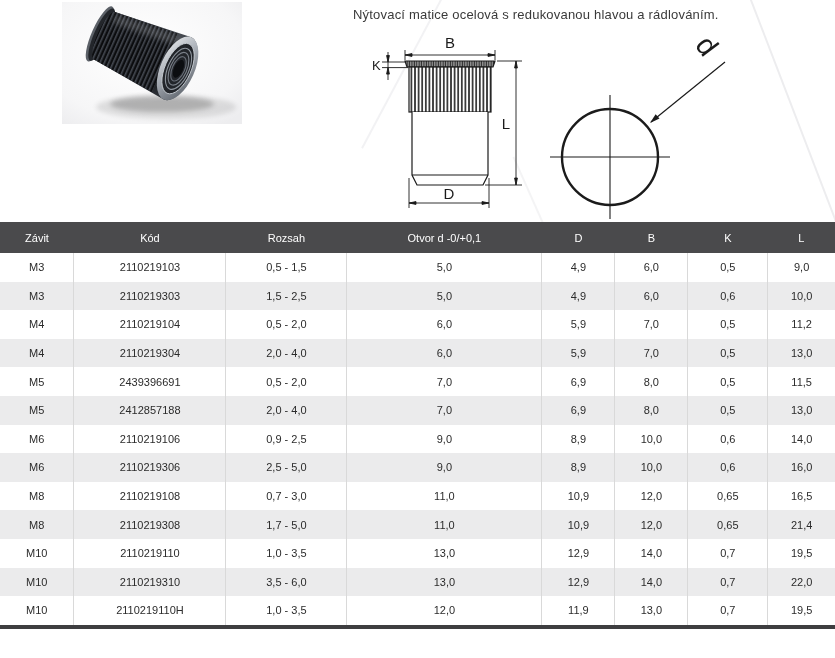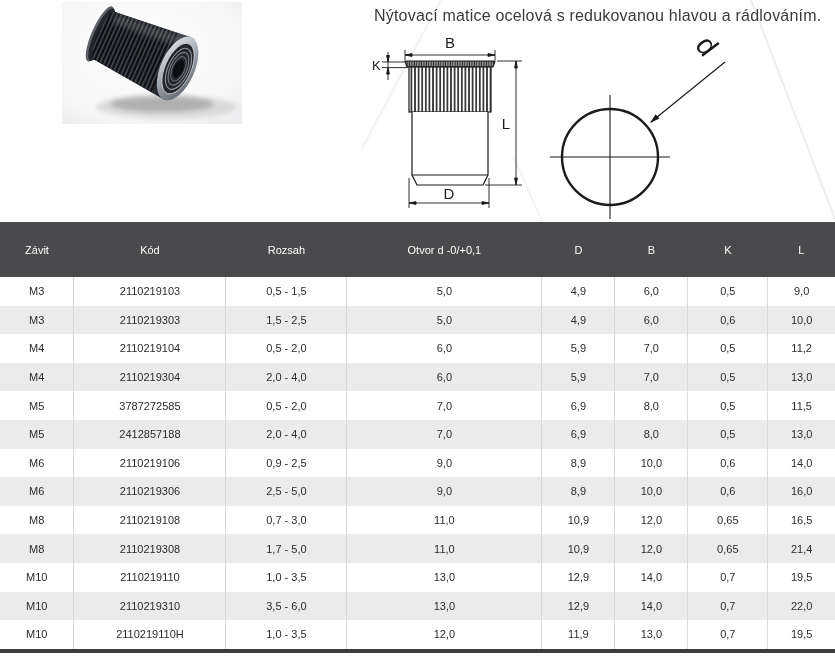--- a/index.html
+++ b/index.html
@@ -7,22 +7,22 @@
     position:relative;width:835px;height:658px;background:#ffffff;overflow:hidden;
     font-family:"Liberation Sans", sans-serif;
   }
   
   .wm{position:absolute;background:#ededef;width:2px;pointer-events:none;}
   .wm1{left:796px;top:-30px;height:300px;transform:rotate(-21deg);}
   .wm2{left:408px;top:-40px;height:200px;transform:rotate(28deg);opacity:.7;}
   .wm3{left:545px;top:150px;height:160px;transform:rotate(-24deg);opacity:.6;}
 
   .page-title{
-    position:absolute;left:374px;top:7px;width:420px;
-    font-size:16px;color:#3a3a3a;letter-spacing:.2px;white-space:nowrap;
+    position:absolute;left:353px;top:7px;width:420px;
+    font-size:13px;color:#3a3a3a;letter-spacing:.2px;white-space:nowrap;
   }
 
   .photo{position:absolute;left:62px;top:2px;width:180px;height:122px;}
   .side-view{position:absolute;left:370px;top:28px;width:160px;height:194px;}
   .front-view{position:absolute;left:538px;top:18px;width:215px;height:207px;}
 
   .dim-text{font-family:"Liberation Sans",sans-serif;fill:#1b1b1b;}
 
   table.spec-table{
     position:absolute;left:0;top:222px;width:835px;
@@ -32,21 +32,21 @@
   .spec-table col:nth-child(1){width:8.86%;}
   .spec-table col:nth-child(2){width:18.2%;}
   .spec-table col:nth-child(3){width:14.49%;}
   .spec-table col:nth-child(4){width:23.35%;}
   .spec-table col:nth-child(5){width:8.74%;}
   .spec-table col:nth-child(6){width:8.74%;}
   .spec-table col:nth-child(7){width:9.58%;}
   .spec-table col:nth-child(8){width:8.04%;}
   .spec-table th{
     background:#4a4a4c;color:#ffffff;font-weight:normal;
-    height:31px;font-size:11px;text-align:center;padding:12px;
+    height:31px;font-size:11px;text-align:center;padding:0;
   }
   .spec-table td{
     height:28.6px;font-size:11px;color:#2b2b2b;text-align:center;
     padding:0;border-right:1px solid #d9d9d9;background:#ffffff;
   }
   .spec-table td:last-child{border-right:none;}
   .spec-table tr.alt td{background:#ebebec;}
 </style>
 </head>
 <body>
@@ -231,21 +231,21 @@
           <td>2110219304</td>
           <td>2,0 - 4,0</td>
           <td>6,0</td>
           <td>5,9</td>
           <td>7,0</td>
           <td>0,5</td>
           <td>13,0</td>
         </tr>
         <tr>
           <td>M5</td>
-          <td>3787272585</td>
+          <td>2439396691</td>
           <td>0,5 - 2,0</td>
           <td>7,0</td>
           <td>6,9</td>
           <td>8,0</td>
           <td>0,5</td>
           <td>11,5</td>
         </tr>
         <tr class="alt">
           <td>M5</td>
           <td>2412857188</td>

